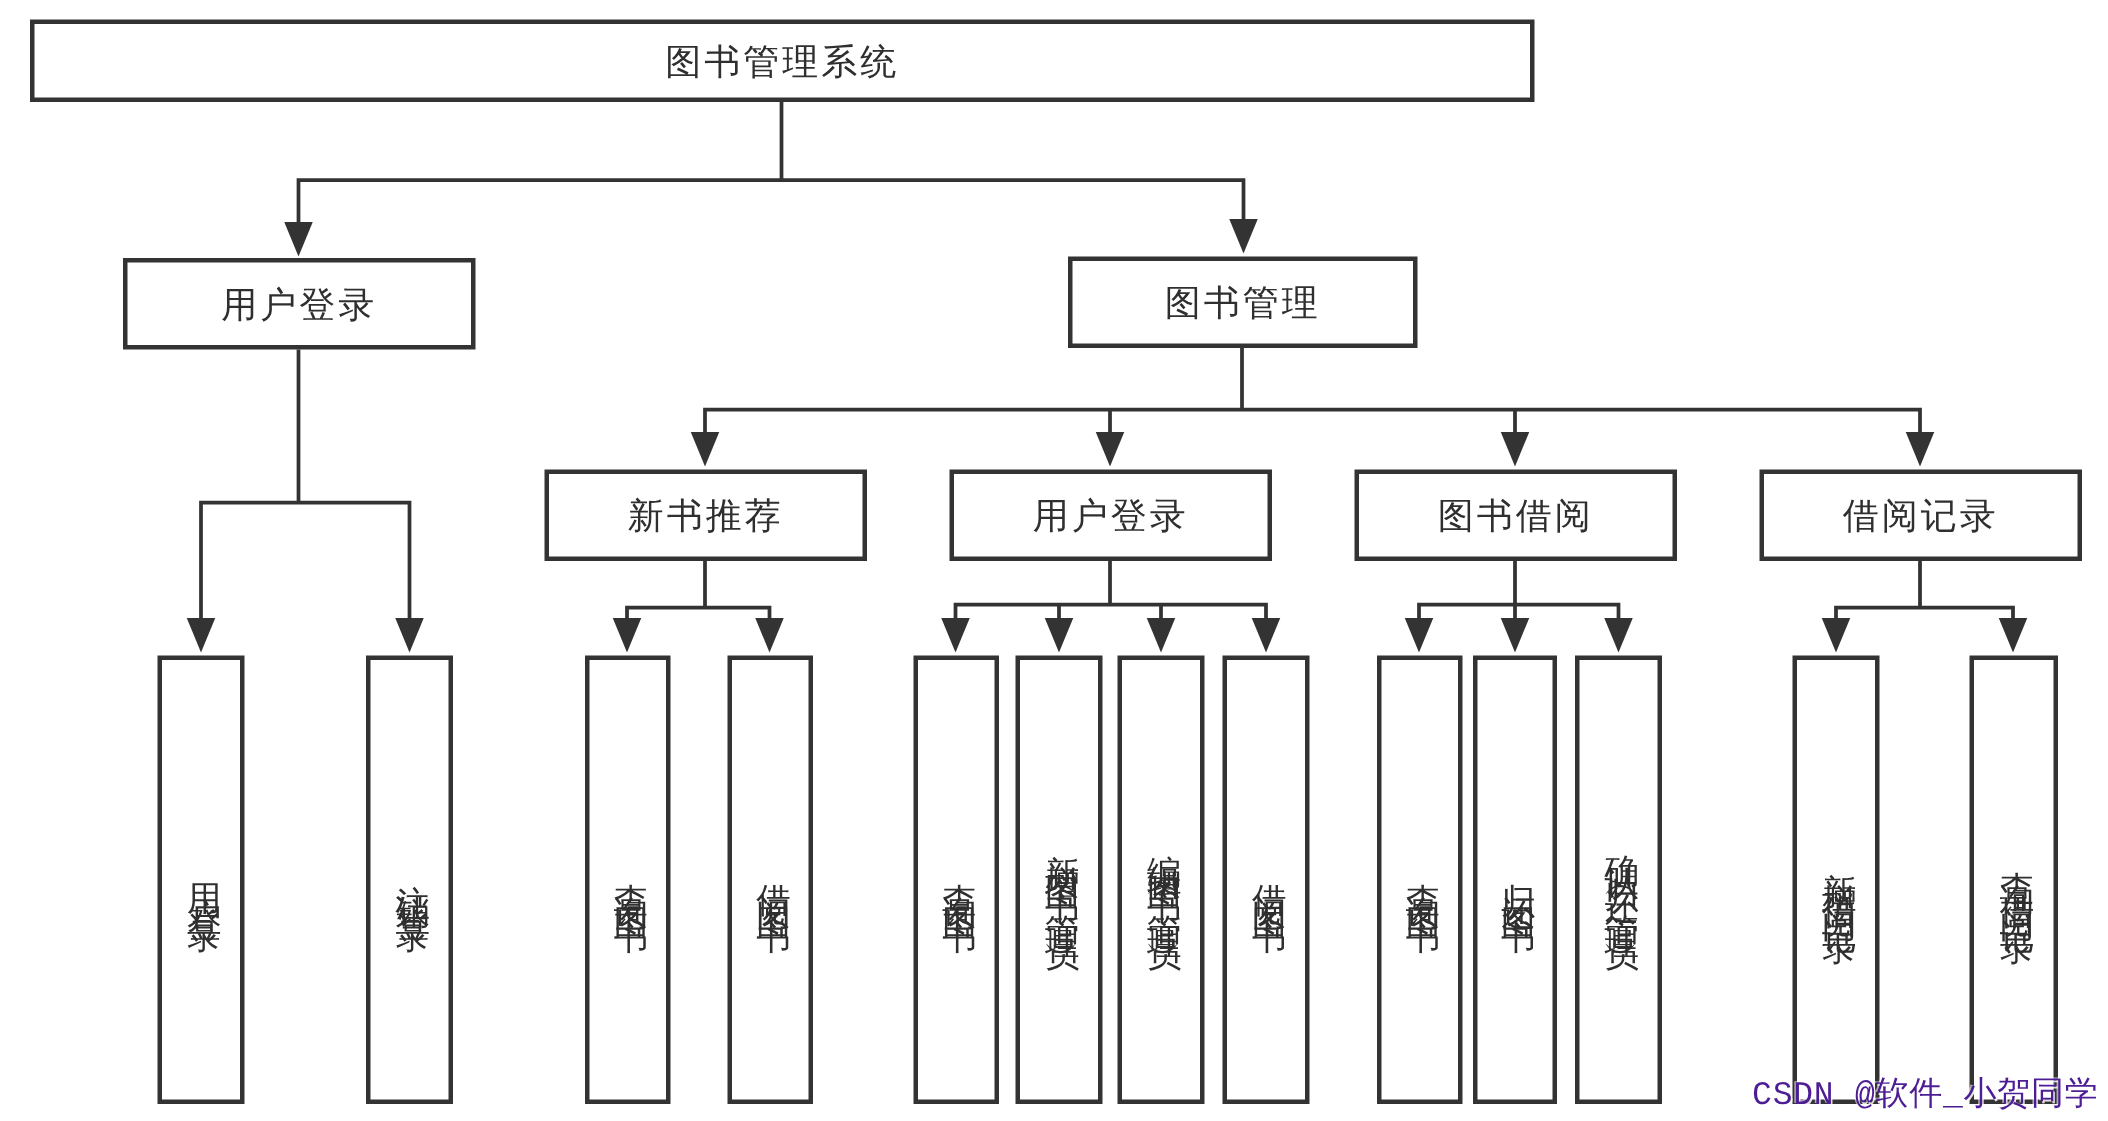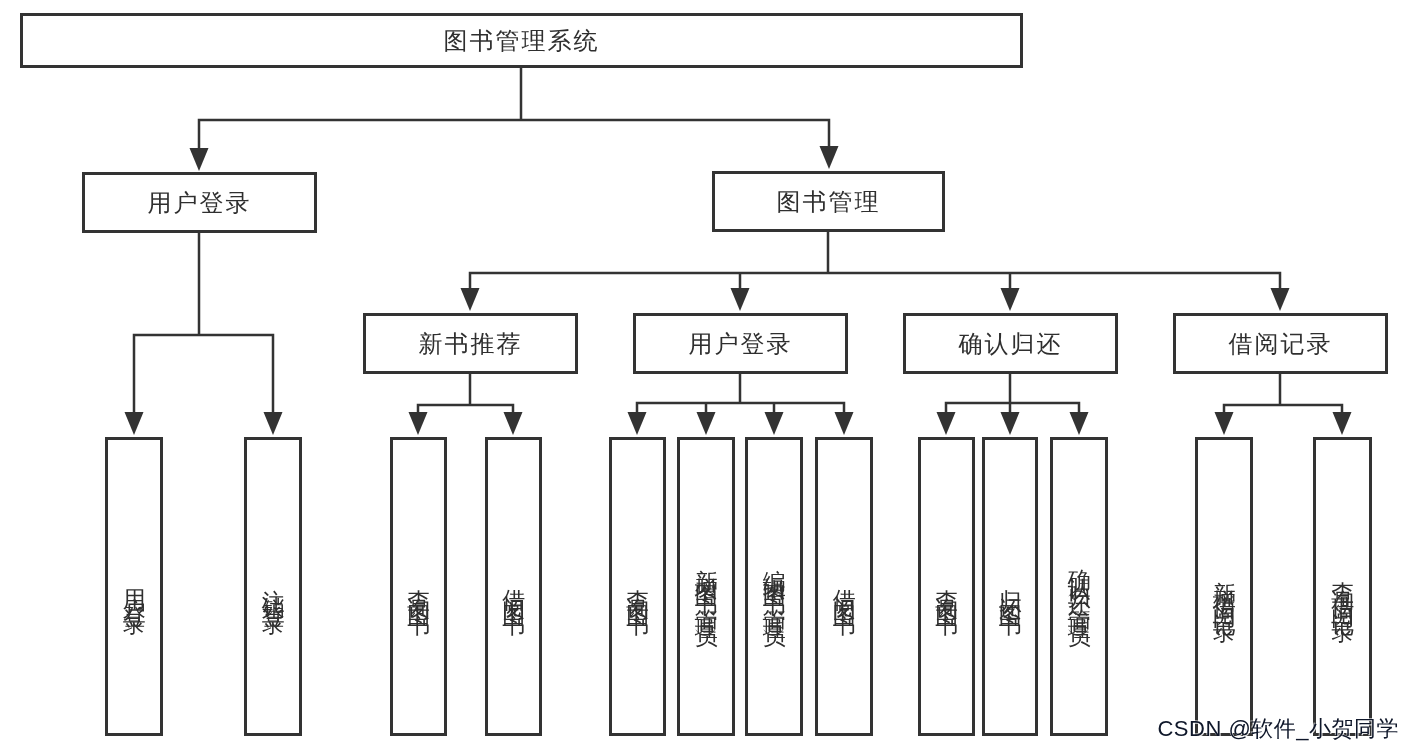--- a/index.html
+++ b/index.html
@@ -2,21 +2,21 @@
 <html><head>
 <meta charset="utf-8">
 <style>
   html, body { margin: 0; padding: 0; background: #ffffff; }
   #canvas {
     position: relative;
     width: 1405px;
     height: 747px;
     background: #ffffff;
     overflow: hidden;
-    font-family: Liberation Sans, sans-serif;
+    font-family: Liberation Mono, monospace;
   }
   #wires {
     position: absolute;
     left: 0; top: 0;
     z-index: 0;
   }
   .node {
     position: absolute;
     box-sizing: border-box;
     border: 3px solid #333333;
@@ -53,21 +53,21 @@
     line-height: 1.1;
     white-space: nowrap;
   }
   #watermark {
     position: absolute;
     top: 714px;
     right: 6px;
     z-index: 2;
     font-size: 22px;
     letter-spacing: 0.5px;
-    color: #0f172a;
+    color: #4c1d95;
     text-shadow: 1px 1px 0 rgba(255,255,255,0.85), -1px -1px 0 rgba(255,255,255,0.6);
     white-space: nowrap;
   }
 </style>
 </head>
 <body>
 
 <div id="canvas">
 
   <svg id="wires" width="1405" height="747" viewBox="0 0 1405 747">
@@ -114,21 +114,21 @@
     <span class="h-label">图书管理</span>
   </div>
 
   <div class="node" style="left:363px; top:313px; width:215px; height:61px;text-align:center;">
     <span class="h-label">新书推荐</span>
   </div>
   <div class="node" style="left:633px; top:313px; width:215px; height:61px;">
     <span class="h-label">用户登录</span>
   </div>
   <div class="node" style="left:903px; top:313px; width:215px; height:61px;">
-    <span class="h-label">确认归还</span>
+    <span class="h-label">图书借阅</span>
   </div>
   <div class="node" style="left:1173px; top:313px; width:215px; height:61px;">
     <span class="h-label">借阅记录</span>
   </div>
 
   <div class="leaf" style="left:105px; width:58px;">
     <span class="v-label">用户登录</span>
   </div>
   <div class="leaf" style="left:244px; width:58px;">
     <span class="v-label">注销登录</span>

